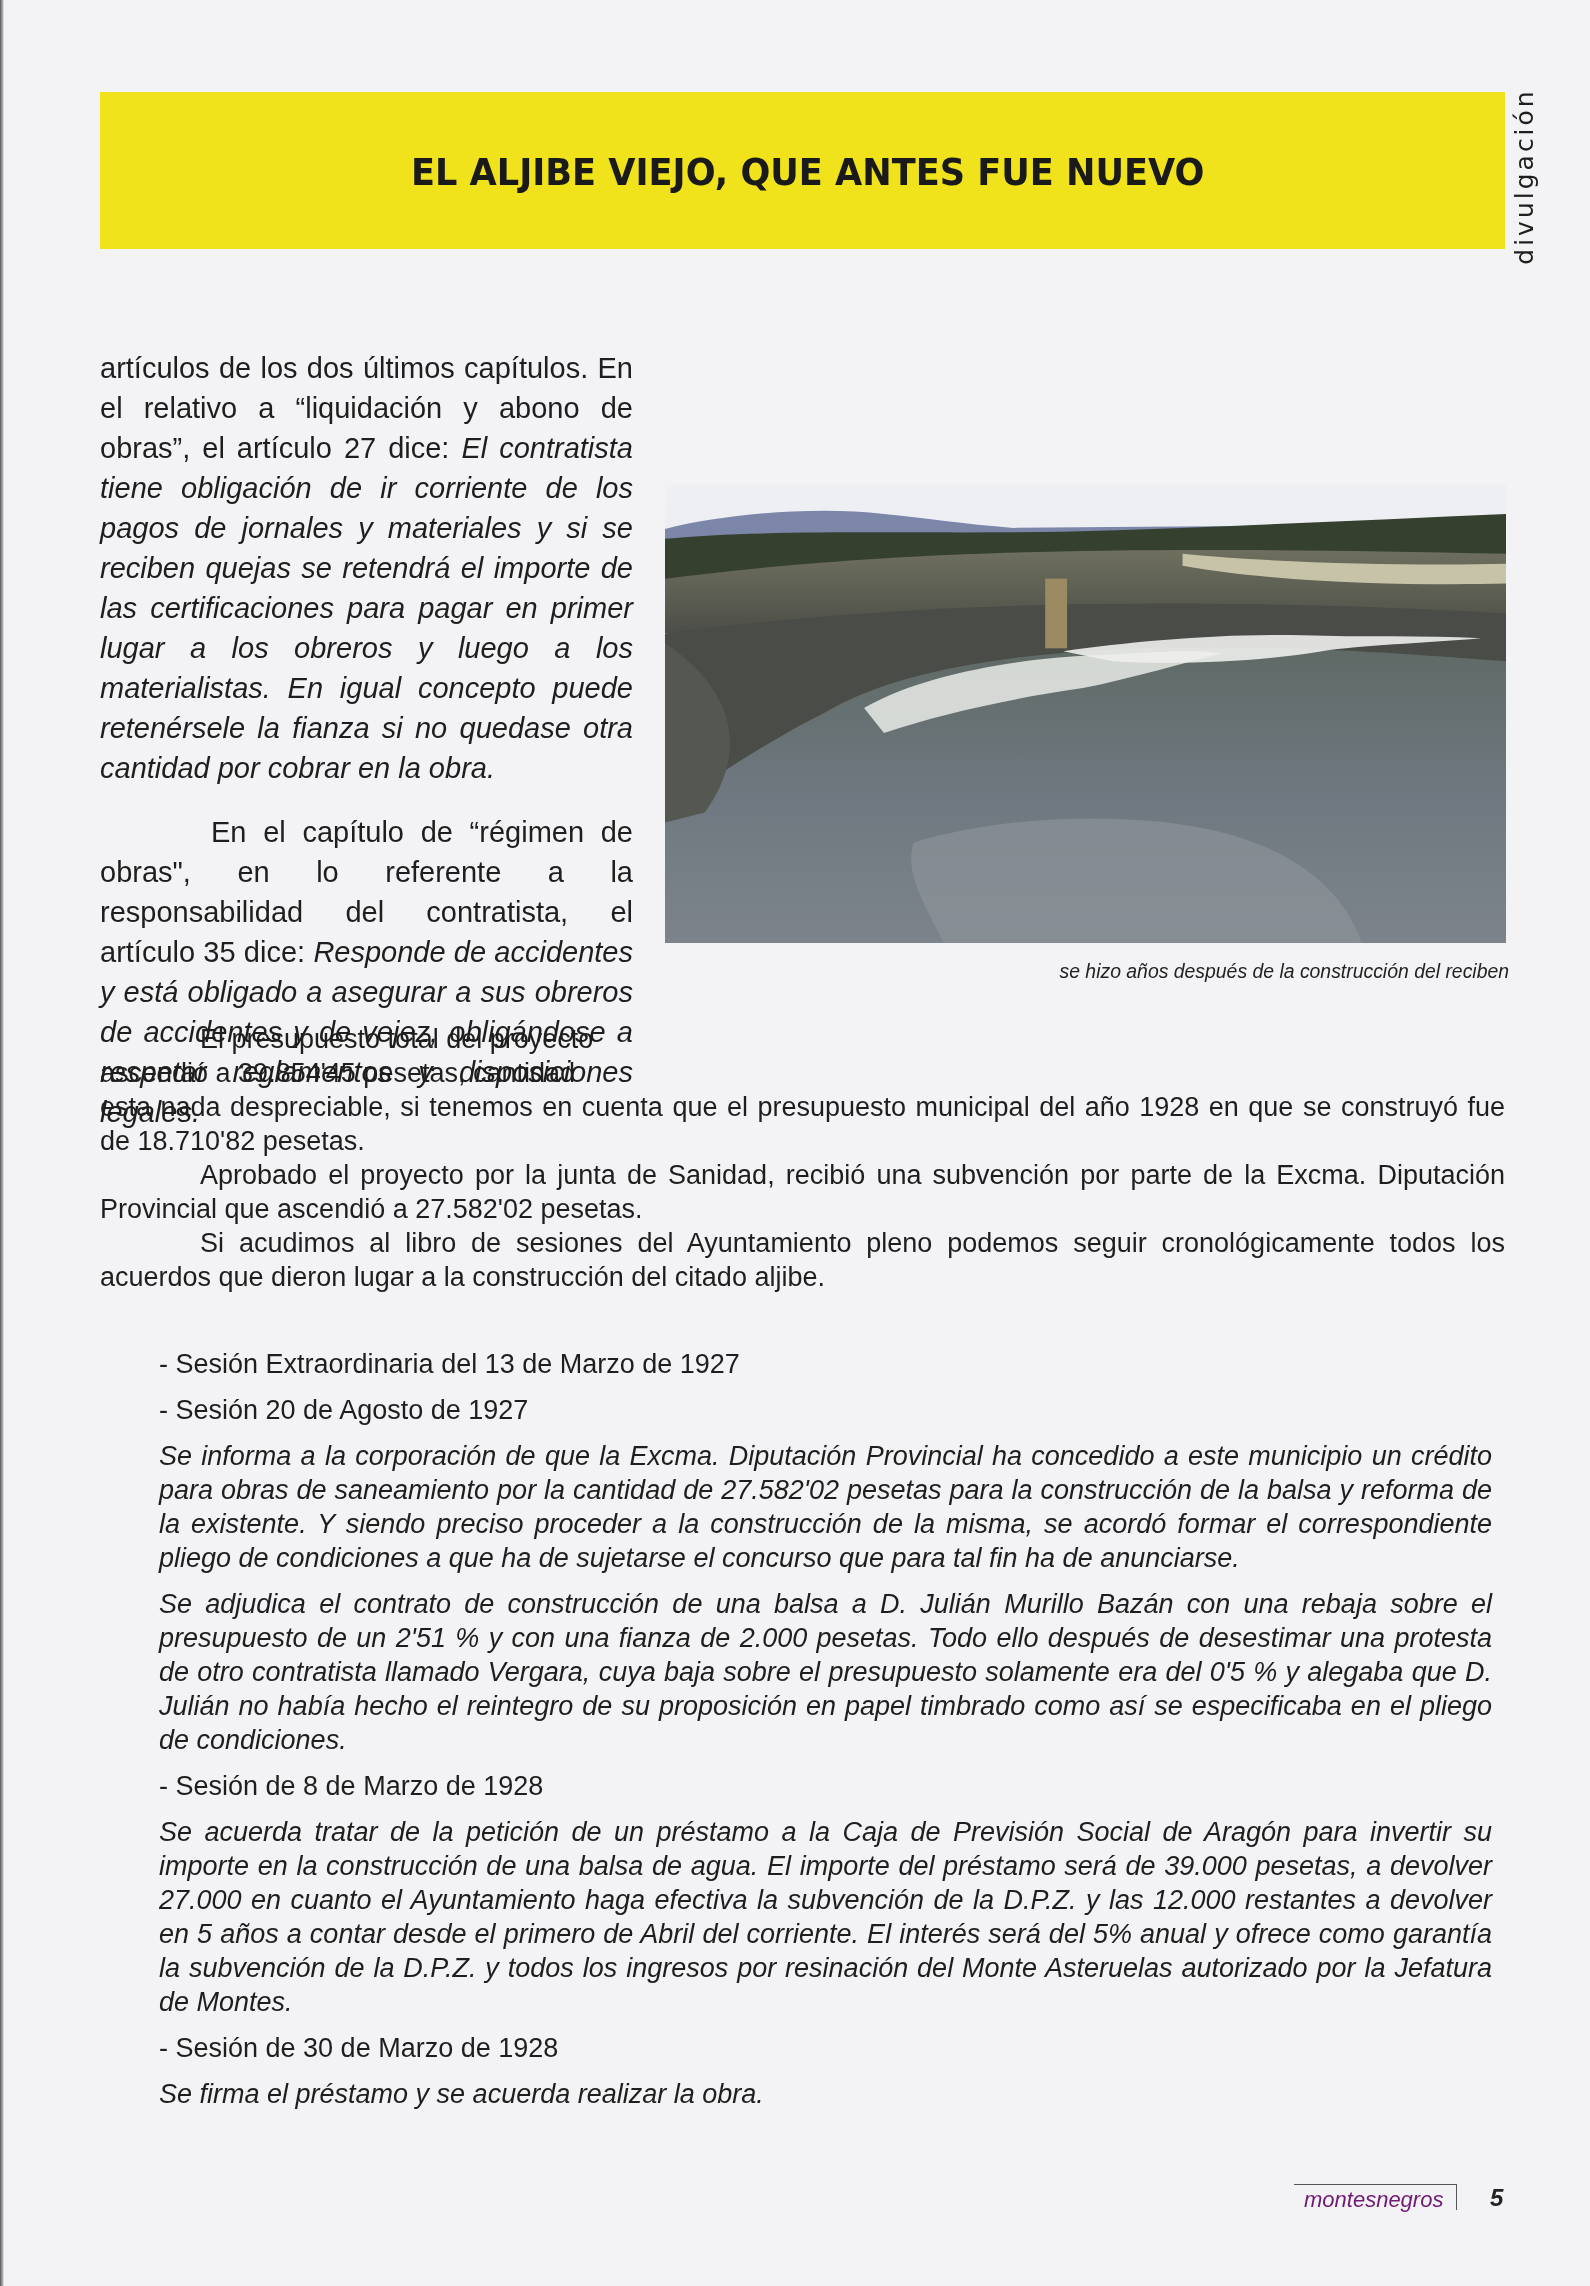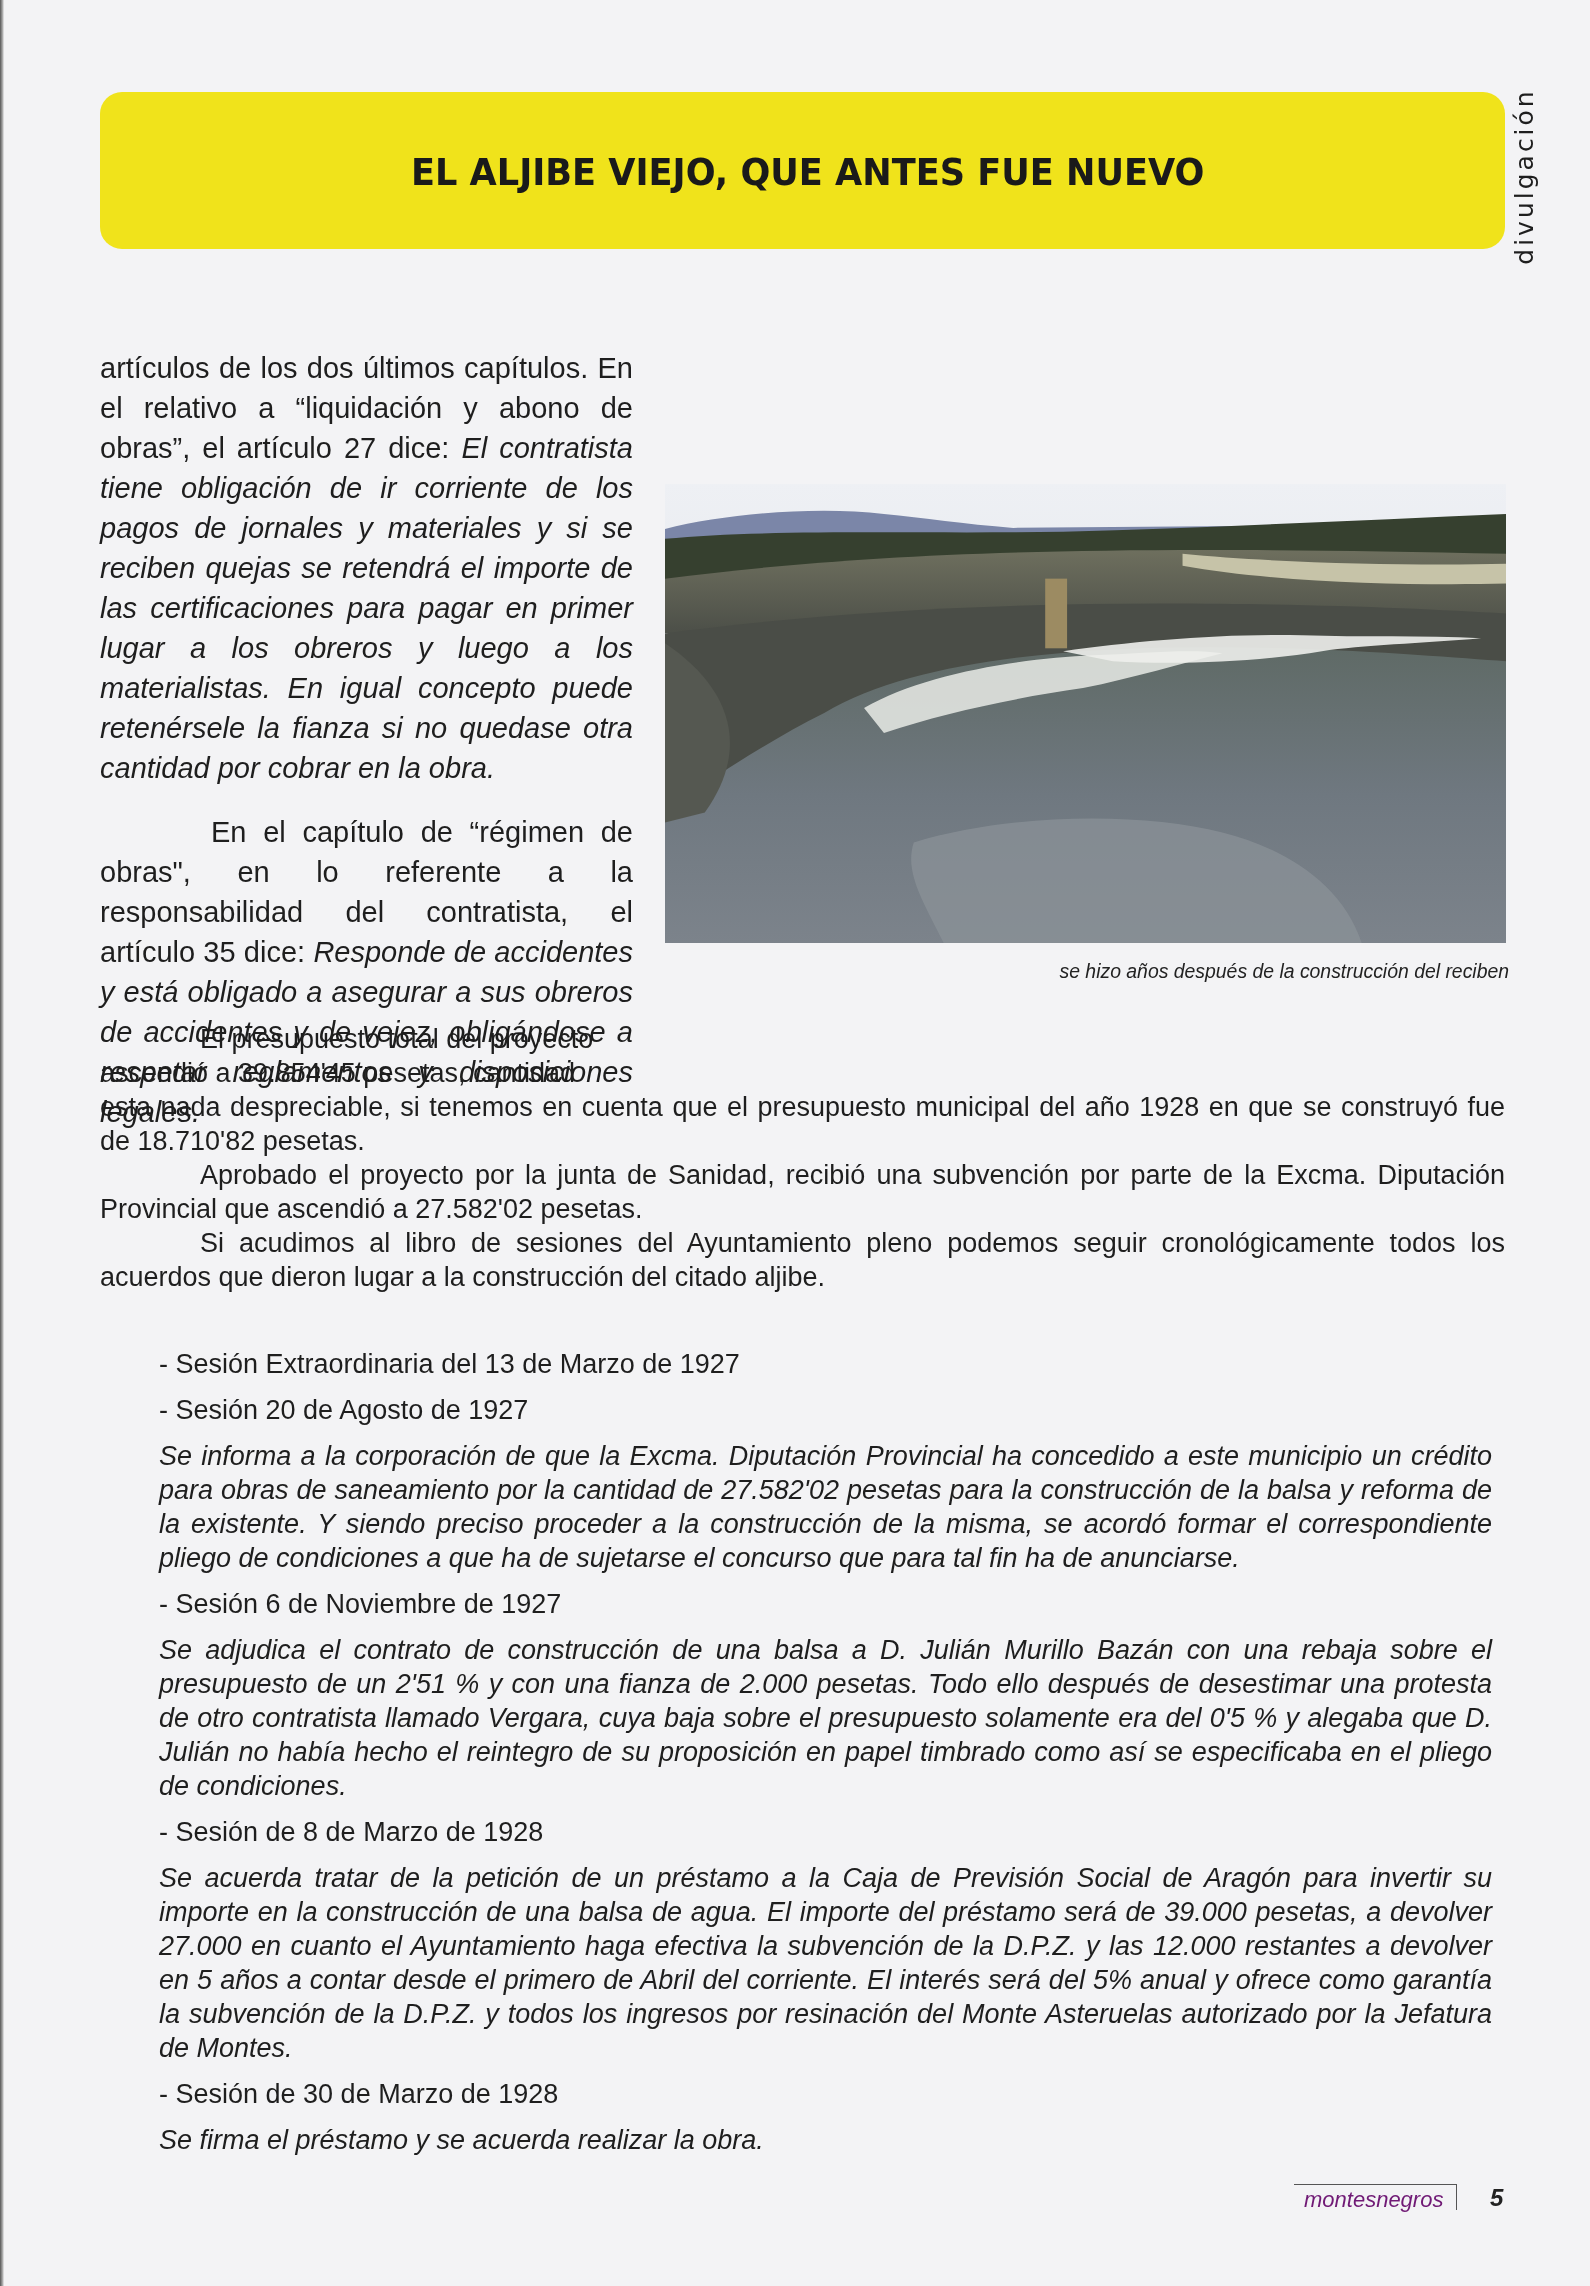--- a/index.html
+++ b/index.html
@@ -9,21 +9,21 @@
     font-family: "Liberation Sans", sans-serif;
     color: #1e1e1e;
   }
   .page-edge {
     position: absolute; left: 0; top: 0; width: 4px; height: 2287px;
     background: linear-gradient(to right, #555 0, #bbb 3px, #f3f3f5 4px);
   }
   .banner {
     position: absolute; left: 100px; top: 92px; width: 1405px; height: 157px;
     background: #f0e31b;
-    display: flex; align-items: center; justify-content: center; border-radius: 22px;
+    display: flex; align-items: center; justify-content: center;
   }
   .banner-title {
     font-family: "DejaVu Sans", sans-serif;
     font-weight: bold;
     font-size: 37px;
     letter-spacing: 0px;
     color: #1a1a1a;
     transform: scaleX(0.95);
     margin-left: 10px;
     margin-top: 4px;
@@ -155,21 +155,20 @@
 
 <div class="sessions">
   <div>
     <p class="head">- Sesión Extraordinaria del 13 de Marzo de 1927</p>
   </div>
   <div>
     <p class="head">- Sesión 20 de Agosto de 1927</p>
     <p class="body">Se informa a la corporación de que la Excma. Diputación Provincial ha concedido a este municipio un crédito para obras de saneamiento por la cantidad de 27.582'02 pesetas para la construcción de la balsa y reforma de la existente. Y siendo preciso proceder a la construcción de la misma, se acordó formar el correspondiente pliego de condiciones a que ha de sujetarse el concurso que para tal fin ha de anunciarse.</p>
   </div>
   <div>
-    <p class="head">- Sesión 6 de Noviembre de 1927</p>
     <p class="body">Se adjudica el contrato de construcción de una balsa a D. Julián Murillo Bazán con una rebaja sobre el presupuesto de un 2'51 % y con una fianza de 2.000 pesetas. Todo ello después de desestimar una protesta de otro contratista llamado Vergara, cuya baja sobre el presupuesto solamente era del 0'5 % y alegaba que D. Julián no había hecho el reintegro de su proposición en papel timbrado como así se especificaba en el pliego de condiciones.</p>
   </div>
   <div>
     <p class="head">- Sesión de 8 de Marzo de 1928</p>
     <p class="body">Se acuerda tratar de la petición de un préstamo a la Caja de Previsión Social de Aragón para invertir su importe en la construcción de una balsa de agua. El importe del préstamo será de 39.000 pesetas, a devolver 27.000 en cuanto el Ayuntamiento haga efectiva la subvención de la D.P.Z. y las 12.000 restantes a devolver en 5 años a contar desde el primero de Abril del corriente. El interés será del 5% anual y ofrece como garantía la subvención de la D.P.Z. y todos los ingresos por resinación del Monte Asteruelas autorizado por la Jefatura de Montes.</p>
   </div>
   <div>
     <p class="head">- Sesión de 30 de Marzo de 1928</p>
     <p class="body">Se firma el préstamo y se acuerda realizar la obra.</p>
   </div>

